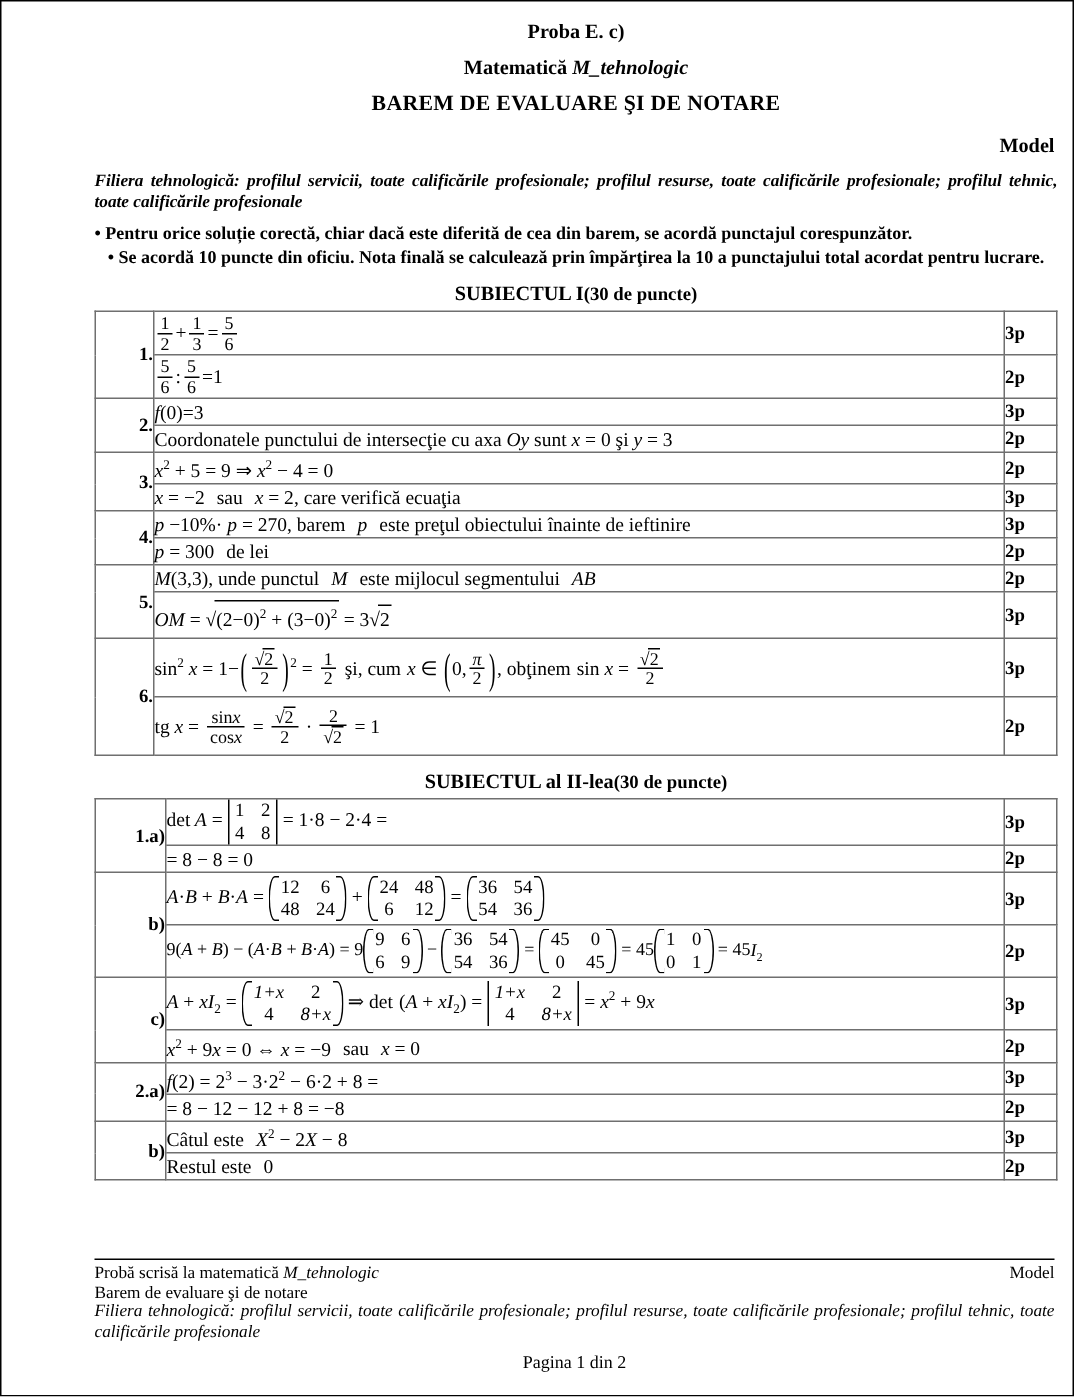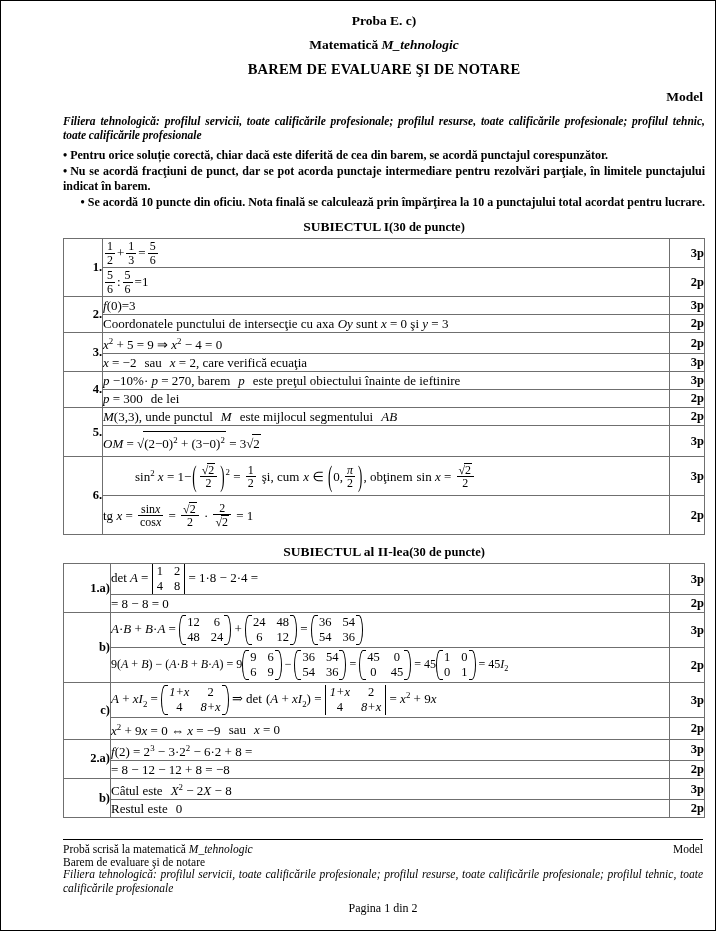--- a/index.html
+++ b/index.html
@@ -59,21 +59,21 @@
   .bullets {
     font-weight: bold;
     font-size: 12px;
     line-height: 15.5px;
     margin-top: 6px;
   }
   .bullets p {
     margin: 0;
     text-align: justify;
   }
-  .bullets p:last-child { text-align: right; }
+  .bullets p:last-child { text-align: center; }
   .bul { margin-right: 3px; }
 
   
   .section-head {
     display: flex;
     justify-content: center;
     align-items: baseline;
     font-weight: bold;
     font-size: 13.5px;
     margin-top: 9px;
@@ -103,21 +103,21 @@
   }
   td.idx.wide { width: 46px; }
   td.body {
     padding: 3px 6px 3px 8px;
     font-size: 13px;
     line-height: 17px;
     border-left: 1px solid #6f6f6f;
   }
   td.pts {
     width: 34px;
-    text-align: right;
+    text-align: left;
     font-weight: bold;
     font-size: 12.5px;
   }
 
   
   .m { font-family: "Liberation Serif", serif; font-style: italic; }
   .mr { font-style: normal; }
   .frac {
     display: inline-block;
     vertical-align: -0.52em;
@@ -219,21 +219,20 @@
   <div class="content">
 
     <div class="title-line t1">Proba E. c)</div>
     <div class="title-line t2"><span>Matematică </span><span class="ital">M_tehnologic</span></div>
     <div class="title-line t3">BAREM DE EVALUARE ŞI DE NOTARE</div>
     <div class="model-line">Model</div>
     <div class="filiera">Filiera tehnologică: profilul servicii, toate calificările profesionale; profilul resurse, toate calificările profesionale; profilul tehnic, toate calificările profesionale</div>
 
     <div class="bullets">
       <p><span class="bul">•</span><span>Pentru orice soluție corectă, chiar dacă este diferită de cea din barem, se acordă punctajul corespunzător.</span></p>
-      <p><span class="bul">•</span><span>Nu se acordă fracţiuni de punct, dar se pot acorda punctaje intermediare pentru rezolvări parţiale, în limitele punctajului indicat în barem.</span></p>
       <p><span class="bul">•</span><span>Se acordă 10 puncte din oficiu. Nota finală se calculează prin împărţirea la 10 a punctajului total acordat pentru lucrare.</span></p>
     </div>
 
     <div class="section-head">
       <span>SUBIECTUL I</span>
       <span class="pts">(30 de puncte)</span>
     </div>
 
     <table class="barem">
 
@@ -303,21 +302,21 @@
       </tr>
       <tr>
         <td class="body" style="height:30px;">
           <span class="m">OM<span class="mr"> = </span></span><span class="sqrt"><span class="rad">√</span><span class="bar"><span class="mr">(2−0)</span><sup class="e">2</sup><span class="mr"> + (3−0)</span><sup class="e">2</sup></span></span><span class="mr"> = 3</span><span class="sqrt"><span class="rad">√</span><span class="bar"><span class="mr">2</span></span></span>
         </td>
         <td class="pts">3p</td>
       </tr>
 
       <tr>
         <td class="idx" rowspan="2">6.</td>
-        <td class="body" style="height:38px;padding-left:32px;">
+        <td class="body" style="height:38px;">
           <span class="m"><span class="mr">sin</span><sup class="e">2</sup> x<span class="mr"> = 1−</span></span><span class="pL" style="--ps:2.2">(</span><span class="frac"><span class="n"><span class="sqrt"><span class="rad">√</span><span class="bar">2</span></span></span><span class="d">2</span></span><span class="pR" style="--ps:2.2">)</span><sup class="e">2</sup><span class="mr"> = </span><span class="frac"><span class="n">1</span><span class="d">2</span></span><span class="sp"></span><span>şi, cum</span><span class="sp"></span><span class="m">x<span class="mr"> ∈ </span></span><span class="pL" style="--ps:2.2">(</span><span class="mr">0,</span><span class="frac"><span class="n" style="font-style:italic">π</span><span class="d">2</span></span><span class="pR" style="--ps:2.2">)</span><span>, obţinem</span><span class="sp"></span><span class="m"><span class="mr">sin</span> x<span class="mr"> = </span></span><span class="frac"><span class="n"><span class="sqrt"><span class="rad">√</span><span class="bar">2</span></span></span><span class="d">2</span></span>
         </td>
         <td class="pts">3p</td>
       </tr>
       <tr>
         <td class="body" style="height:38px;">
           <span class="m"><span class="mr">tg</span> x<span class="mr"> = </span></span><span class="frac"><span class="n"><span class="mr">sin</span><span class="m">x</span></span><span class="d"><span class="mr">cos</span><span class="m">x</span></span></span><span class="mr"> = </span><span class="frac"><span class="n"><span class="sqrt"><span class="rad">√</span><span class="bar">2</span></span></span><span class="d">2</span></span><span class="mr"> · </span><span class="frac"><span class="n">2</span><span class="d"><span class="sqrt"><span class="rad">√</span><span class="bar">2</span></span></span></span><span class="mr"> = 1</span>
         </td>
         <td class="pts">2p</td>
       </tr>

